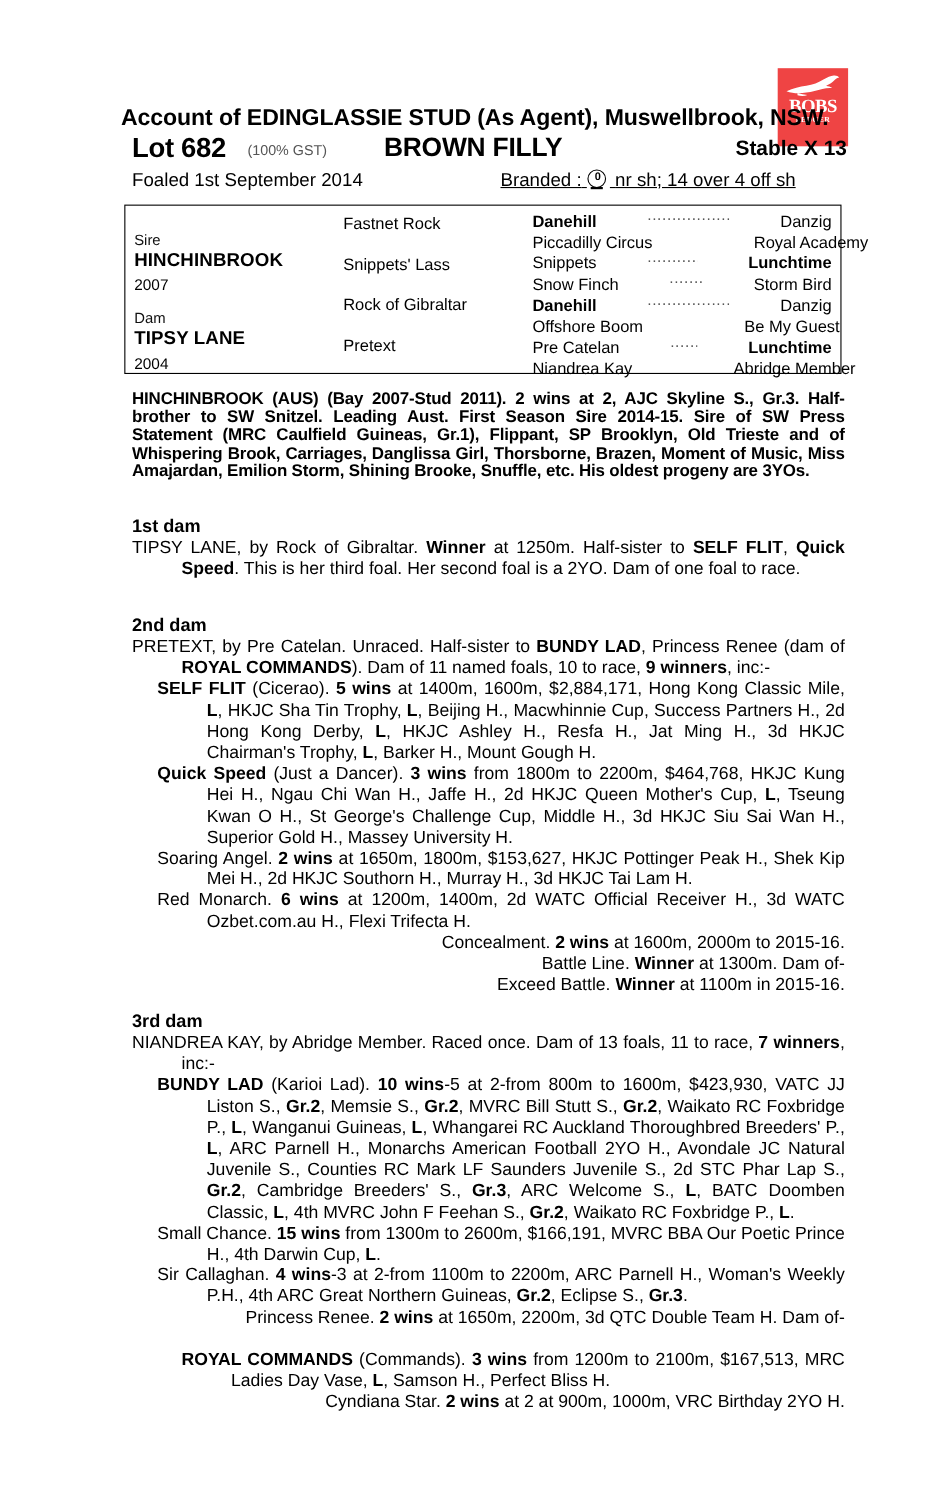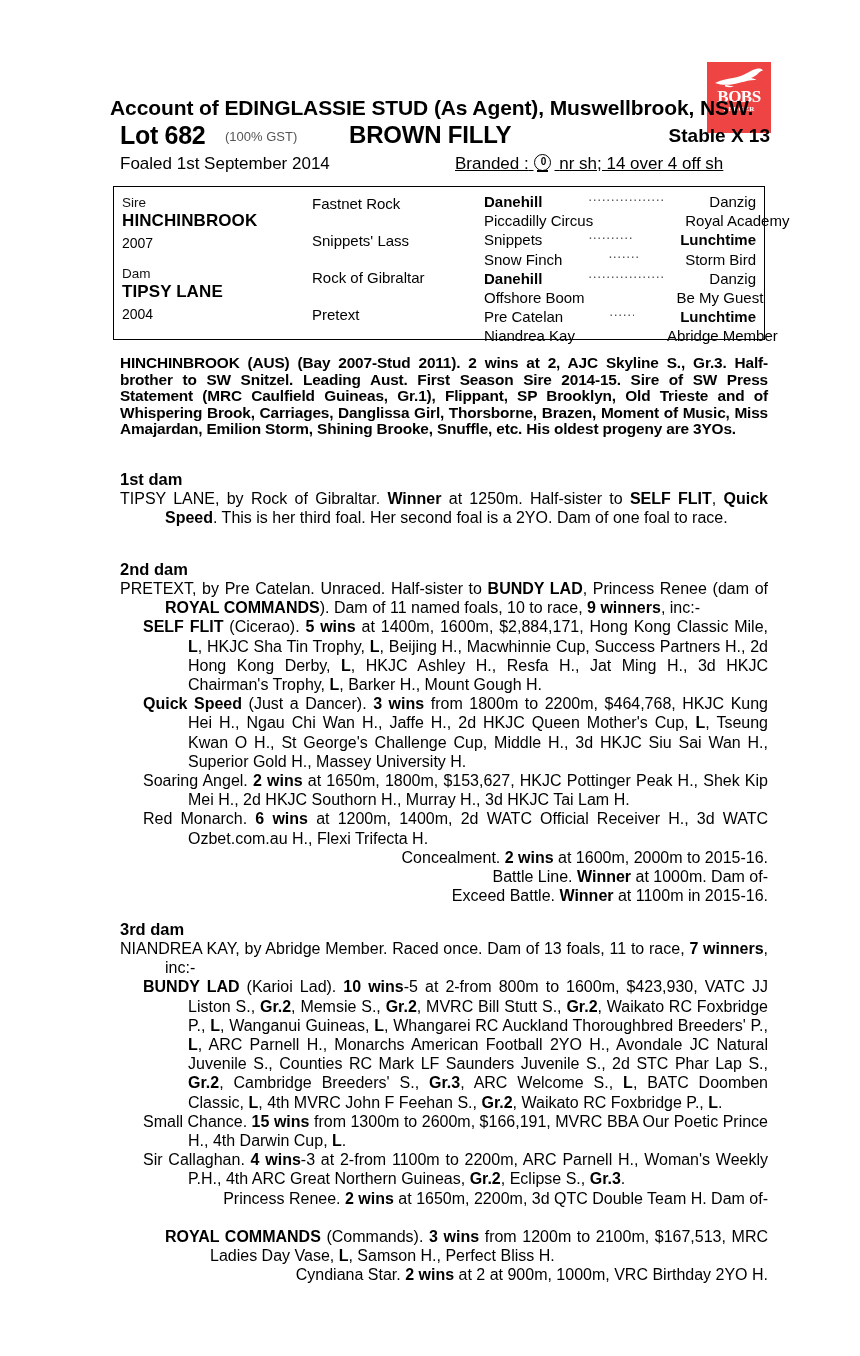--- a/index.html
+++ b/index.html
@@ -167,21 +167,21 @@
   
   .ped-box {
     position: absolute;
     left: 113px;
     top: 186px;
     width: 652px;
     height: 154px;
     border: 1.5px solid #000000;
     box-sizing: border-box;
   }
-  .ped-col1 { position: absolute; left: 8px;  top: 6px; width: 180px; text-align: center; }
+  .ped-col1 { position: absolute; left: 8px;  top: 22px; width: 180px; text-align: center; }
   .ped-col2 { position: absolute; left: 198px; top: 5px; width: 160px; }
   .ped-col3 { position: absolute; left: 370px; top: 5px; width: 272px; }
 
   .ped-small { font-size: 13.5px; line-height: 19px; color: #111; }
   .ped-name  { font-size: 17px; font-weight: bold; line-height: 21px; letter-spacing: 0.1px; }
   .ped-year  { font-size: 14px; line-height: 20px; }
 
   .ped-col1 .blk { height: 71px; position: relative; }
   .ped-col1 .blk .l1 { position: absolute; top: 0px;  left: 0; }
   .ped-col1 .blk .l2 { position: absolute; top: 17px; left: 0; }
@@ -365,21 +365,21 @@
         <p class="para ind1"><span>TIPSY LANE, by Rock of Gibraltar. </span><span class="bold">Winner</span><span> at 1250m. Half-sister to </span><span class="bold">SELF FLIT</span><span>, </span><span class="bold">Quick Speed</span><span>. This is her third foal. Her second foal is a 2YO. Dam of one foal to race.</span></p>
       </div>
       <div class="dam-head" style="top: 560px;">2nd dam</div>
       <div class="blockset" style="top: 579px;">
         <p class="para ind1"><span>PRETEXT, by Pre Catelan. Unraced. Half-sister to </span><span class="bold">BUNDY LAD</span><span>, Princess Renee (dam of </span><span class="bold">ROYAL COMMANDS</span><span>). Dam of 11 named foals, 10 to race, </span><span class="bold">9 winners</span><span>, inc:-</span></p>
         <p class="para ind2"><span class="bold">SELF FLIT</span><span> (Cicerao). </span><span class="bold">5 wins</span><span> at 1400m, 1600m, $2,884,171, Hong Kong Classic Mile, </span><span class="bold">L</span><span>, HKJC Sha Tin Trophy, </span><span class="bold">L</span><span>, Beijing H., Macwhinnie Cup, Success Partners H., 2d Hong Kong Derby, </span><span class="bold">L</span><span>, HKJC Ashley H., Resfa H., Jat Ming H., 3d HKJC Chairman's Trophy, </span><span class="bold">L</span><span>, Barker H., Mount Gough H.</span></p>
         <p class="para ind2"><span class="bold">Quick Speed</span><span> (Just a Dancer). </span><span class="bold">3 wins</span><span> from 1800m to 2200m, $464,768, HKJC Kung Hei H., Ngau Chi Wan H., Jaffe H., 2d HKJC Queen Mother's Cup, </span><span class="bold">L</span><span>, Tseung Kwan O H., St George's Challenge Cup, Middle H., 3d HKJC Siu Sai Wan H., Superior Gold H., Massey University H.</span></p>
         <p class="para ind2"><span>Soaring Angel. </span><span class="bold">2 wins</span><span> at 1650m, 1800m, $153,627, HKJC Pottinger Peak H., Shek Kip Mei H., 2d HKJC Southorn H., Murray H., 3d HKJC Tai Lam H.</span></p>
         <p class="para ind2"><span>Red Monarch. </span><span class="bold">6 wins</span><span> at 1200m, 1400m, 2d WATC Official Receiver H., 3d WATC Ozbet.com.au H., Flexi Trifecta H.</span></p>
         <p class="para ind2 nojust"><span>Concealment. </span><span class="bold">2 wins</span><span> at 1600m, 2000m to 2015-16.</span></p>
-        <p class="para ind2 nojust"><span>Battle Line. </span><span class="bold">Winner</span><span> at 1000m. Dam of-</span></p>
+        <p class="para ind2 nojust"><span>Battle Line. </span><span class="bold">Winner</span><span> at 1300m. Dam of-</span></p>
         <p class="para ind3 nojust"><span>Exceed Battle. </span><span class="bold">Winner</span><span> at 1100m in 2015-16.</span></p>
       </div>
       <div class="dam-head" style="top: 920px;">3rd dam</div>
       <div class="blockset" style="top: 939px;">
         <p class="para ind1"><span>NIANDREA KAY, by Abridge Member. Raced once. Dam of 13 foals, 11 to race, </span><span class="bold">7 winners</span><span>, inc:-</span></p>
         <p class="para ind2"><span class="bold">BUNDY LAD</span><span> (Karioi Lad). </span><span class="bold">10 wins</span><span>-5 at 2-from 800m to 1600m, $423,930, VATC JJ Liston S., </span><span class="bold">Gr.2</span><span>, Memsie S., </span><span class="bold">Gr.2</span><span>, MVRC Bill Stutt S., </span><span class="bold">Gr.2</span><span>, Waikato RC Foxbridge P., </span><span class="bold">L</span><span>, Wanganui Guineas, </span><span class="bold">L</span><span>, Whangarei RC Auckland Thoroughbred Breeders' P., </span><span class="bold">L</span><span>, ARC Parnell H., Monarchs American Football 2YO H., Avondale JC Natural Juvenile S., Counties RC Mark LF Saunders Juvenile S., 2d STC Phar Lap S., </span><span class="bold">Gr.2</span><span>, Cambridge Breeders' S., </span><span class="bold">Gr.3</span><span>, ARC Welcome S., </span><span class="bold">L</span><span>, BATC Doomben Classic, </span><span class="bold">L</span><span>, 4th MVRC John F Feehan S., </span><span class="bold">Gr.2</span><span>, Waikato RC Foxbridge P., </span><span class="bold">L</span><span>.</span></p>
         <p class="para ind2"><span>Small Chance. </span><span class="bold">15 wins</span><span> from 1300m to 2600m, $166,191, MVRC BBA Our Poetic Prince H., 4th Darwin Cup, </span><span class="bold">L</span><span>.</span></p>
         <p class="para ind2"><span>Sir Callaghan. </span><span class="bold">4 wins</span><span>-3 at 2-from 1100m to 2200m, ARC Parnell H., Woman's Weekly P.H., 4th ARC Great Northern Guineas, </span><span class="bold">Gr.2</span><span>, Eclipse S., </span><span class="bold">Gr.3</span><span>.</span></p>
         <p class="para ind2 nojust"><span>Princess Renee. </span><span class="bold">2 wins</span><span> at 1650m, 2200m, 3d QTC Double Team H. Dam of-</span></p>
         <p class="para ind4"><span class="bold">ROYAL COMMANDS</span><span> (Commands). </span><span class="bold">3 wins</span><span> from 1200m to 2100m, $167,513, MRC Ladies Day Vase, </span><span class="bold">L</span><span>, Samson H., Perfect Bliss H.</span></p>

